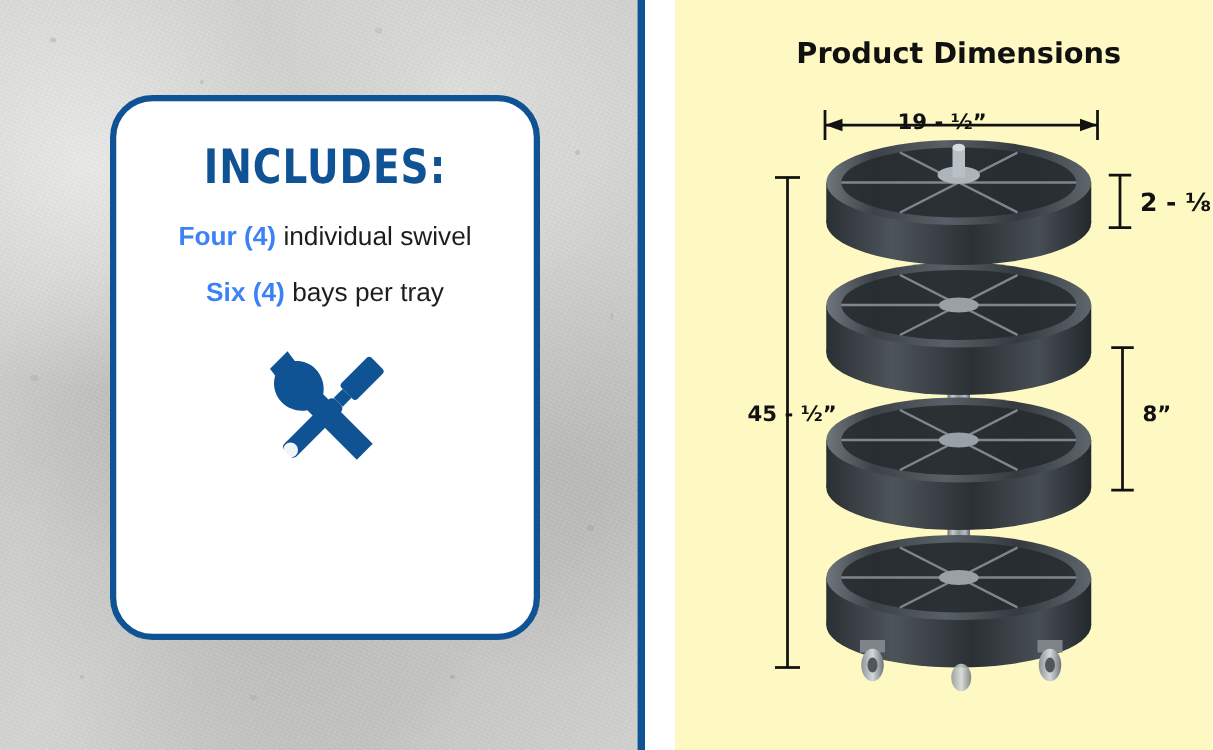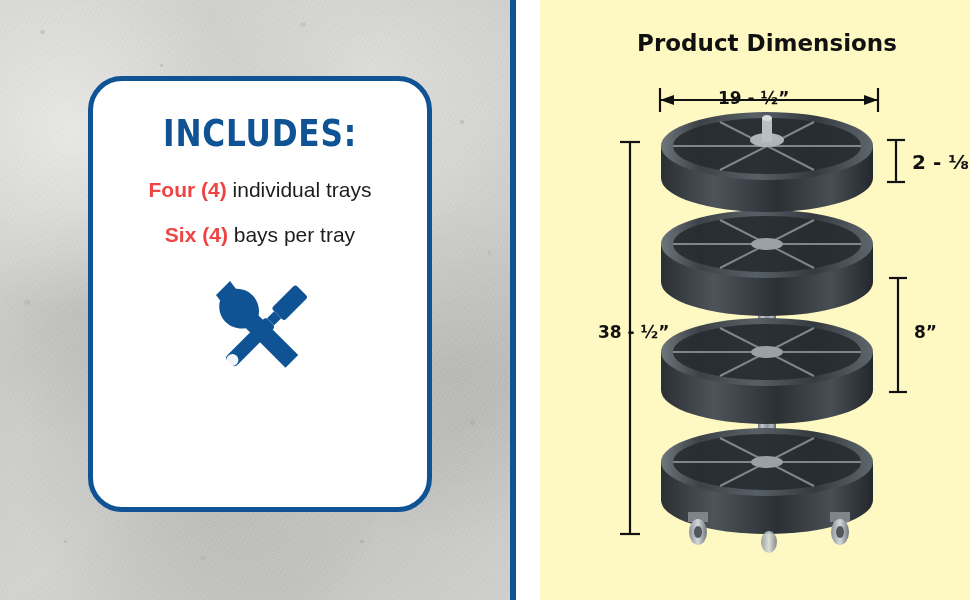--- a/index.html
+++ b/index.html
@@ -83,21 +83,21 @@
   .bullets {
     margin-top: 22px;
     color: #1b1b1b;
     font-size: 21px;
     line-height: 1.28;
   }
   .bullet {
     margin: 0 0 18px 0;
   }
   .bullet .hl {
-    color: #ef4444;
+    color: #3b82f6;
     font-weight: bold;
   }
   .bullet .rest {
     color: #1d1d1d;
   }
 
   .tools-wrap {
     margin-top: 14px;
     display: flex;
     justify-content: center;
@@ -157,21 +157,21 @@
     <div class="speck" style="left:200px; top:556px; width:6px;  height:4px; opacity:.5;"></div>
     <div class="speck" style="left:360px; top:540px; width:4px;  height:3px;"></div>
     <div class="speck" style="left:64px;  top:540px; width:3px;  height:3px;"></div>
     <div class="speck" style="left:488px; top:250px; width:3px;  height:6px; opacity:.45;"></div>
 
     <div class="card">
       <div class="includes-title">INCLUDES:</div>
 
       <div class="bullets">
         <div class="bullet">
-          <span class="hl">Four (4)</span><span class="rest"> individual trays</span>
+          <span class="hl">Four (4)</span><span class="rest"> individual swivel</span>
         </div>
         <div class="bullet">
           <span class="hl">Six (4)</span><span class="rest"> bays per tray</span>
         </div>
       </div>
 
       <div class="tools-wrap">
         <svg width="132" height="128" viewBox="0 0 132 128">
           <g fill="#0f5394">
 
@@ -321,19 +321,19 @@
           <line x1="349" y1="392" x2="367" y2="392"></line>
         </g>
 
         <g fill="#111111">
           <polygon points="120,100 134,95 134,105"></polygon>
           <polygon points="338,100 324,95 324,105"></polygon>
         </g>
       </svg>
 
       <div class="dim-label" style="left:178px; top:88px;">19 - ½”</div>
-      <div class="dim-label" style="left:58px;  top:322px;">38 - ½”</div>
+      <div class="dim-label" style="left:58px;  top:322px;">45 - ½”</div>
       <div class="dim-label small" style="left:372px; top:150px;">2 - ⅛”</div>
       <div class="dim-label" style="left:374px; top:322px;">8”</div>
     </div>
   </div>
 
 </div>
 
 </body></html>

